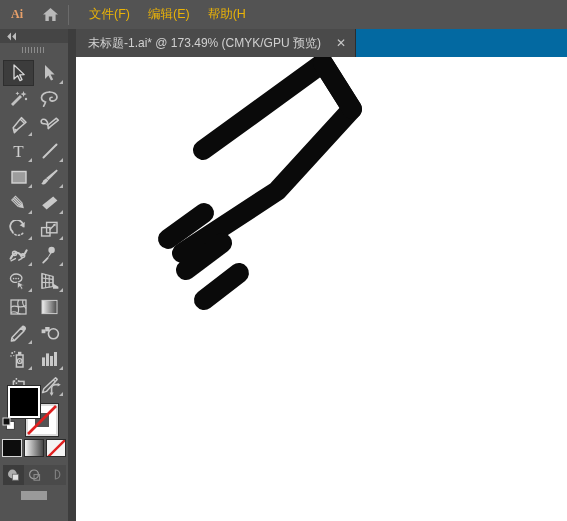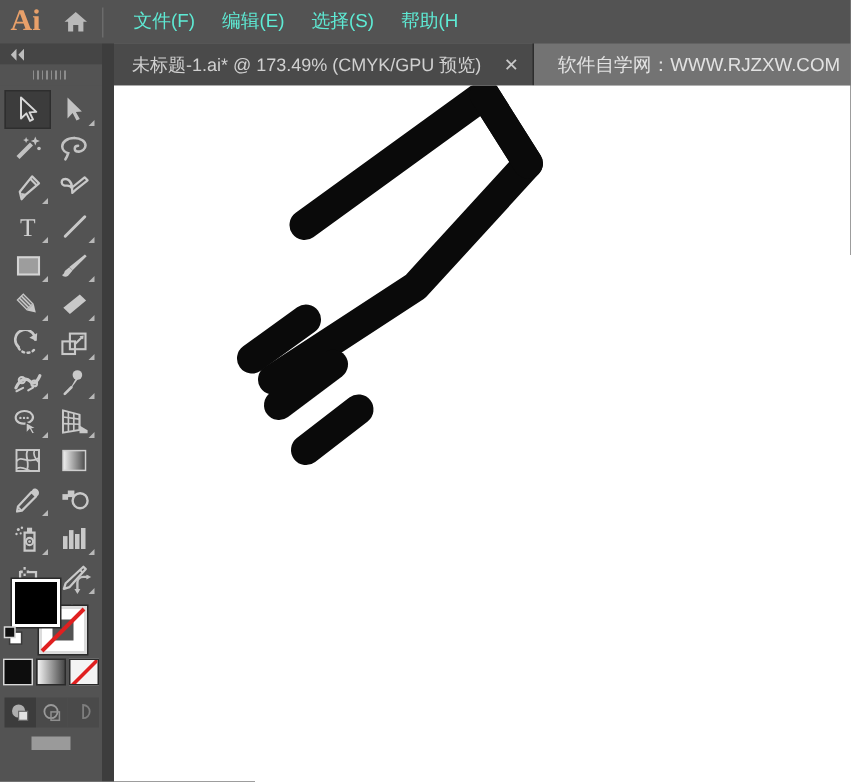--- a/index.html
+++ b/index.html
@@ -15,44 +15,44 @@
   .menubar {
     position: absolute; left: 0; top: 0;
     width: 567px; height: 29px;
     background: #535353;
     display: flex; align-items: center;
   }
   .ai-logo {
     width: 34px; height: 29px;
     display: flex; align-items: center; justify-content: center;
     color: #e8a06a;
-    font-size: 20px; font-weight: bold;
+    font-size: 12px; font-weight: bold;
     letter-spacing: 0px;
     font-family: "Liberation Serif", "DejaVu Serif", serif;
   }
   .home-btn {
     width: 32px; height: 29px;
     display: flex; align-items: center; justify-content: center;
   }
   .menu-divider {
     width: 1px; height: 20px; background: #6b6b6b; margin: 0 4px 0 2px;
   }
   .menu-items { display: flex; align-items: center; padding-left: 7px; }
   .menu-item {
-    color: #5eead4; font-size: 12.5px;
+    color: #eab308; font-size: 12.5px;
     padding: 4px 9px;
     white-space: nowrap;
     line-height: 1;
   }
 
   
   .tabbar {
     position: absolute; left: 76px; top: 29px;
     width: 491px; height: 28px;
-    background: #737373;
+    background: #0369a1;
     display: flex; align-items: stretch;
   }
   .doc-tab {
     background: #4a4a4a;
     display: flex; align-items: center;
     padding: 0 8px 0 12px;
     height: 28px;
     border-right: 1px solid #2d2d2d;
   }
   .doc-tab-label {
@@ -195,31 +195,29 @@
     <div class="ai-logo">Ai</div>
     <div class="home-btn">
       <svg width="17" height="15" viewBox="0 0 17 15" aria-hidden="true">
         <path d="M8.5 1 L16 7.5 L13.6 7.5 L13.6 14 L10.2 14 L10.2 9.6 L6.8 9.6 L6.8 14 L3.4 14 L3.4 7.5 L1 7.5 Z" fill="#b9b9b9"></path>
       </svg>
     </div>
     <div class="menu-divider"></div>
     <div class="menu-items">
       <div class="menu-item">文件(F)</div>
       <div class="menu-item">编辑(E)</div>
-      <div class="menu-item">选择(S)</div>
       <div class="menu-item">帮助(H</div>
     </div>
   </div>
 
   <div class="tabbar">
     <div class="doc-tab">
       <span class="doc-tab-label">未标题-1.ai* @ 173.49% (CMYK/GPU 预览)</span>
       <span class="tab-close">✕</span>
     </div>
-    <div class="watermark">软件自学网：WWW.RJZXW.COM</div>
   </div>
 
   <div class="divider-strip"></div>
 
   <div class="toolpanel">
 
     <div class="tool-collapse">
       <svg width="12" height="9" viewBox="0 0 12 9" aria-hidden="true">
         <path d="M5 0.5 L1.2 4.5 L5 8.5 Z M10 0.5 L6.2 4.5 L10 8.5 Z" fill="#bdbdbd"></path>
       </svg>

